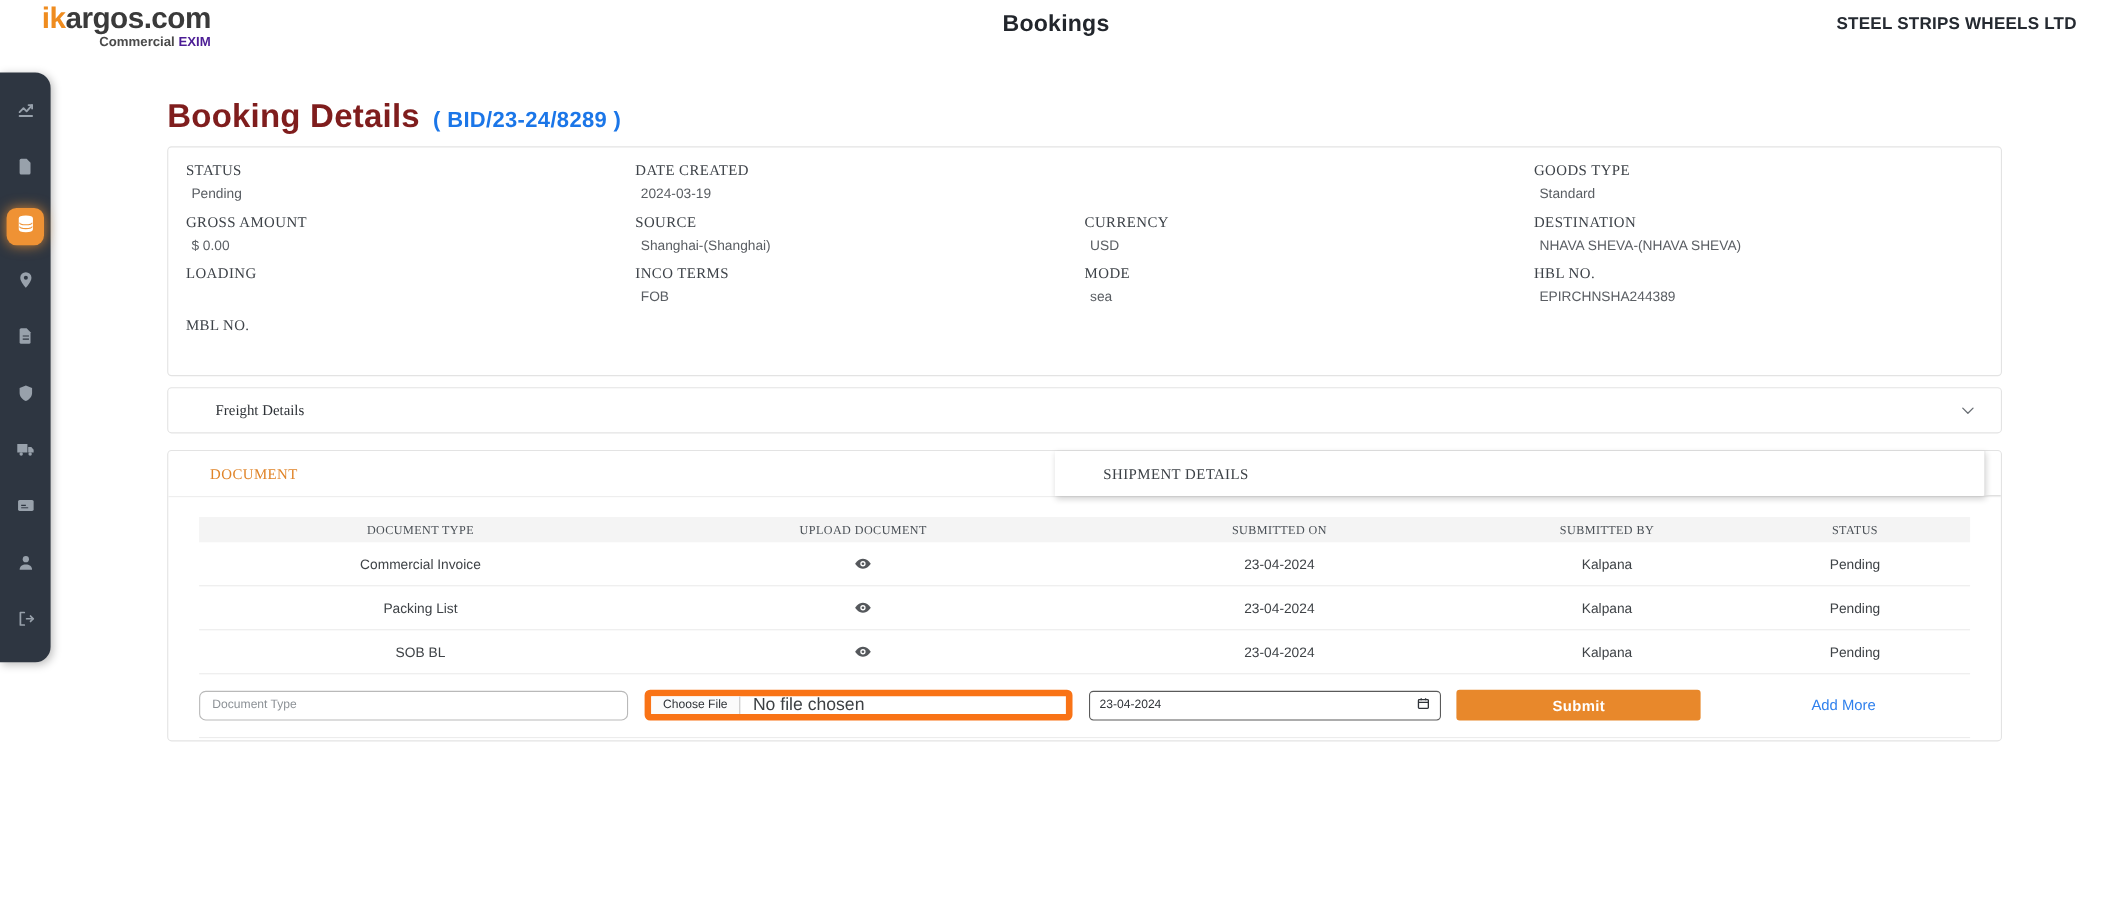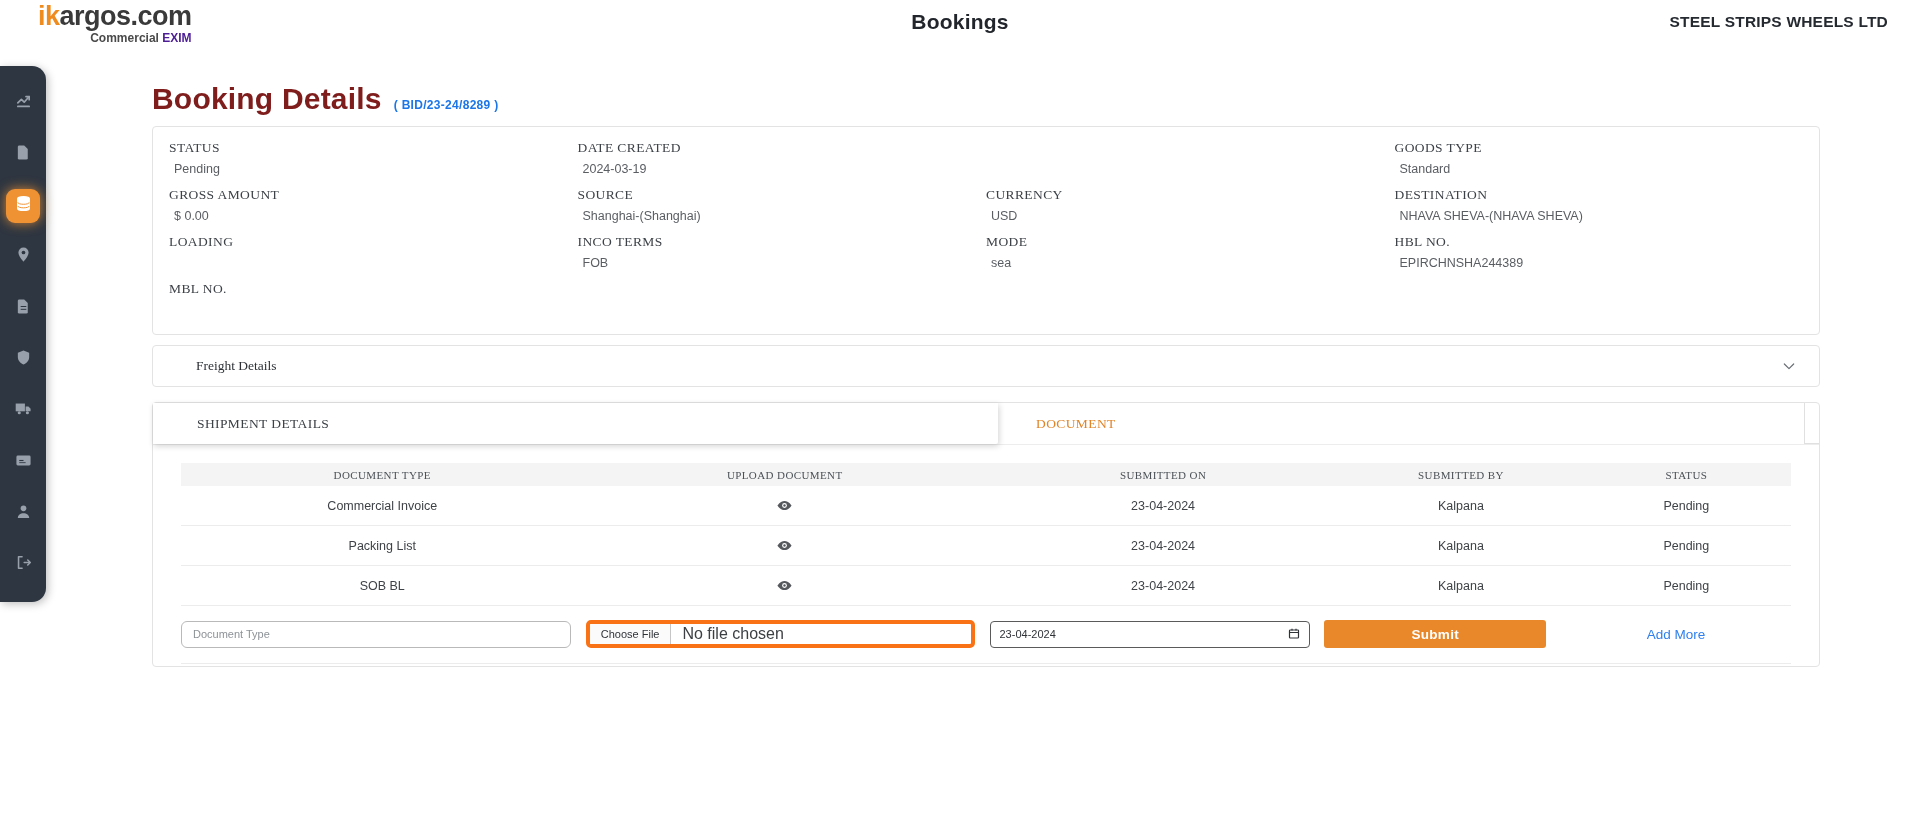--- a/index.html
+++ b/index.html
@@ -26,21 +26,21 @@
   .nav-item { width: 34px; height: 34px; display: flex; align-items: center; justify-content: center;
     color: #98a1ab; cursor: pointer; }
   .nav-item svg { width: 17px; height: 17px; }
   .nav-item.active { background: #ef9234; border-radius: 9px; color: #ffffff;
     box-shadow: 0 0 12px rgba(239,146,52,0.85); }
 
   
   .main { position: absolute; left: 152px; top: 52px; width: 1668px; }
   .page-title-row { display: flex; align-items: baseline; gap: 12px; padding-top: 2px; }
   .page-title { font-size: 30px; font-weight: 700; color: #7f1d1d; letter-spacing: 0.2px; }
-  .page-bid { font-size: 12px; font-weight: 700; color: #1b76e8; letter-spacing: 0.3px; margin-top: 44px; }
+  .page-bid { font-size: 20px; font-weight: 700; color: #1b76e8; letter-spacing: 0.3px; margin-top: 44px; }
 
   .card { background: #fff; border: 1px solid #e3e3e3; border-radius: 4px; }
 
   
   .details-card { margin-top: 10px; padding: 13px 16px 6px; display: grid;
     grid-template-columns: repeat(4, 1fr); }
   .field { min-height: 47px; }
   .flabel { font-family: "Liberation Serif", serif; font-size: 13.5px; color: #3d4248;
     letter-spacing: 0.4px; }
   .fvalue { font-size: 12.5px; color: #5a5e63; margin-top: 6px; padding-left: 5px; min-height: 15px; }
@@ -73,21 +73,21 @@
   .col4 { width: 15%; } .col5 { width: 13%; }
   .eye-btn { display: inline-flex; cursor: pointer; vertical-align: middle; }
 
   
   .form-row { display: flex; align-items: center; justify-content: space-between;
     padding: 14px 0 15px; border-bottom: 1px solid #ececec; }
   .doc-input { width: 390px; height: 27px; border: 1px solid #b9b9b9; border-radius: 6px;
     font-size: 11px; color: #333; padding: 0 11px; outline: none;
     font-family: "Liberation Sans", sans-serif; }
   .doc-input::placeholder { color: #8d9297; }
-  .file-input { width: 389px; height: 28px; border: 4px solid #f97316; border-radius: 5px;
+  .file-input { width: 389px; height: 28px; border: 6px solid #f97316; border-radius: 5px;
     display: flex; align-items: center; background: #fff; overflow: hidden; cursor: pointer; }
   .file-btn { height: 100%; display: flex; align-items: center; padding: 0 11px;
     font-size: 11px; color: #2f3338; background: #fbfbfb; border-right: 1px solid #c6c6c6; }
   .file-status { font-size: 16px; color: #3c4043; padding-left: 11px; }
   .date-input { width: 320px; height: 27px; border: 1px solid #5a5a5a; border-radius: 4px;
     display: flex; align-items: center; justify-content: space-between; padding: 0 9px;
     font-size: 11px; color: #2f3338; background: #fff; cursor: pointer; }
   .submit-btn { width: 222px; height: 28px; background: #e8882b; border: none; border-radius: 3px;
     color: #fff; font-size: 13.5px; font-weight: 700; letter-spacing: 0.3px; cursor: pointer;
     font-family: "Liberation Sans", sans-serif; }
@@ -238,22 +238,22 @@
     <span class="freight-title">Freight Details</span>
     <span class="chevron">
         <svg width="16" height="16" viewBox="0 0 24 24" fill="none" stroke="currentColor" stroke-width="1.8" stroke-linecap="round" stroke-linejoin="round">
           <polyline points="5 9 12 16 19 9"></polyline>
         </svg>
       </span>
   </div>
 
   <div class="card tab-card">
     <div class="tabbar">
+      <div class="tab tab-document">DOCUMENT</div>
       <div class="tab tab-shipment">SHIPMENT DETAILS</div>
-      <div class="tab tab-document">DOCUMENT</div>
       <div class="tab-end"></div>
     </div>
 
     <div class="table-wrap">
       <div class="thead">
         <div class="th col1">DOCUMENT TYPE</div>
         <div class="th col2">UPLOAD DOCUMENT</div>
         <div class="th col3">SUBMITTED ON</div>
         <div class="th col4">SUBMITTED BY</div>
         <div class="th col5">STATUS</div>

